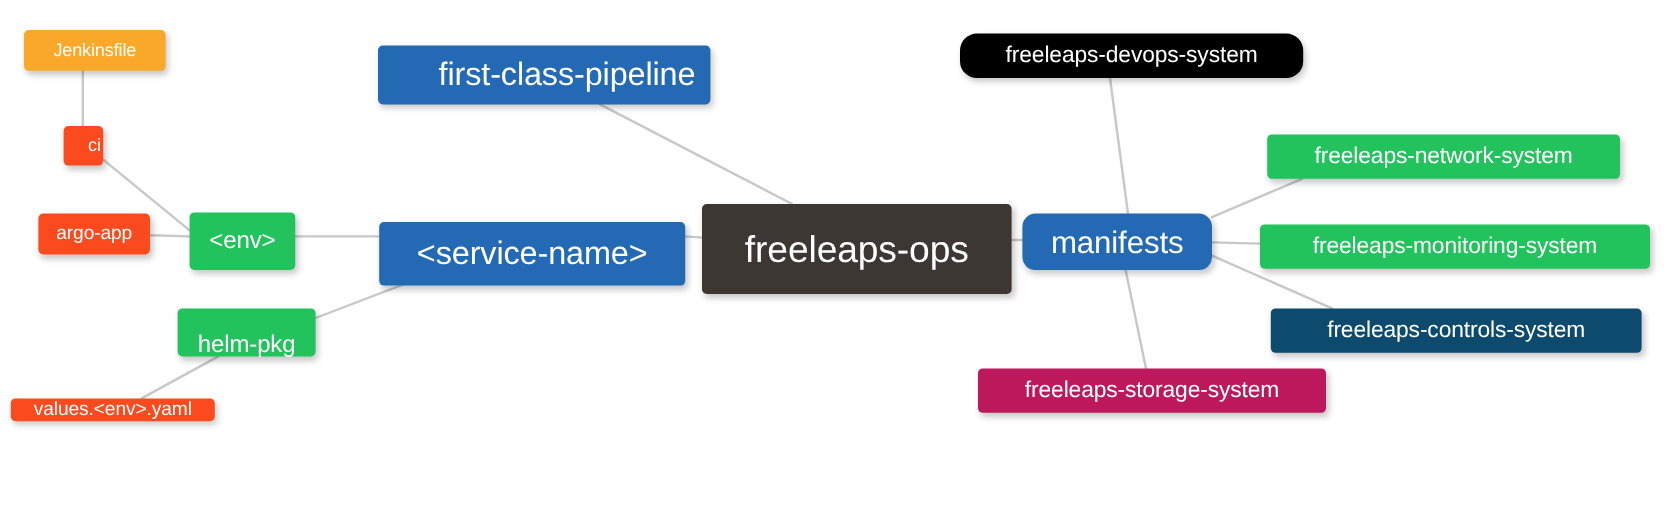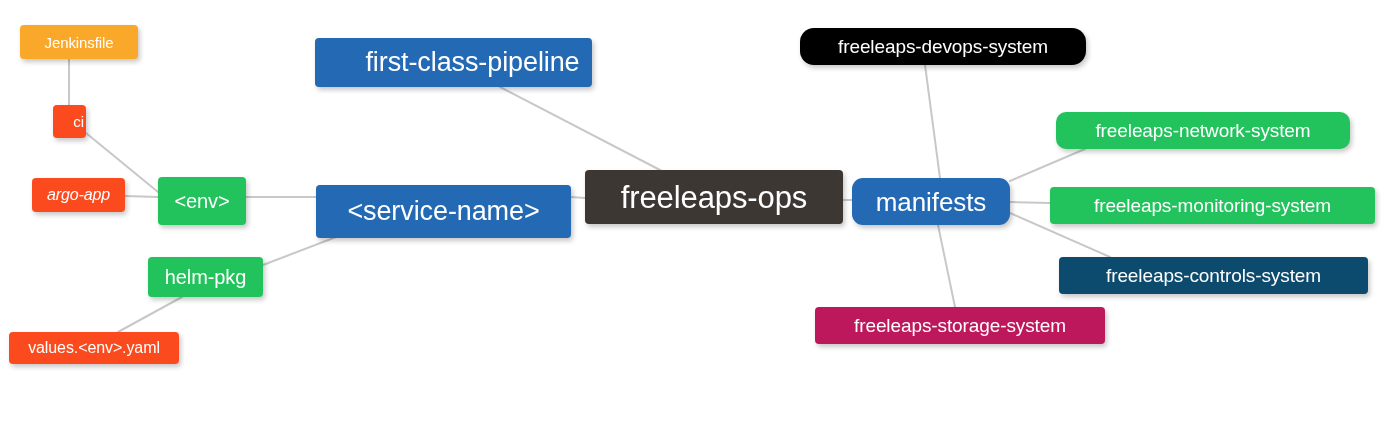--- a/index.html
+++ b/index.html
@@ -62,48 +62,48 @@
       <line x1="1010" y1="213" x2="1110" y2="257" stroke="#c8c8c8" stroke-width="2" stroke-linecap="round"></line>
       <line x1="938" y1="225" x2="955" y2="307" stroke="#c8c8c8" stroke-width="2" stroke-linecap="round"></line>
     </svg>
   <div id="nodes">
       <div class="node" style="left: 20px; top: 25px; width: 118px; height: 34px; background: rgb(250, 168, 42); font-size: 15px;">
         <span class="node-label">Jenkinsfile</span>
       </div>
       <div class="node" style="left: 53px; top: 105px; width: 33px; height: 33px; background: rgb(251, 75, 30); font-size: 15px; justify-content: flex-end;">
         <span class="node-label">ci</span>
       </div>
-      <div class="node" style="left: 32px; top: 178px; width: 93px; height: 34px; background: rgb(251, 75, 30); font-size: 16px; font-style: italic;">
+      <div class="node" style="left: 32px; top: 178px; width: 93px; height: 34px; background: rgb(251, 75, 30); font-size: 16px;">
         <span class="node-label">argo-app</span>
       </div>
       <div class="node" style="left: 158px; top: 177px; width: 88px; height: 48px; background: rgb(34, 195, 92); font-size: 20px;">
         <span class="node-label">&lt;env&gt;</span>
       </div>
-      <div class="node" style="left: 148px; top: 257px; width: 115px; height: 40px; background: rgb(34, 195, 92); font-size: 20px;">
+      <div class="node" style="left: 148px; top: 257px; width: 115px; height: 40px; background: rgb(34, 195, 92); font-size: 20px; align-items: flex-end;">
         <span class="node-label">helm-pkg</span>
       </div>
-      <div class="node" style="left: 9px; top: 332px; width: 170px; height: 32px; background: rgb(251, 75, 30); font-size: 16px;">
+      <div class="node" style="left: 9px; top: 332px; width: 170px; height: 19px; background: rgb(251, 75, 30); font-size: 16px;">
         <span class="node-label">values.&lt;env&gt;.yaml</span>
       </div>
       <div class="node" style="left: 315px; top: 38px; width: 277px; height: 49px; background: rgb(35, 105, 180); font-size: 27px; padding-left: 38px;">
         <span class="node-label">first-class-pipeline</span>
       </div>
       <div class="node" style="left: 316px; top: 185px; width: 255px; height: 53px; background: rgb(35, 105, 180); font-size: 27px;">
         <span class="node-label">&lt;service-name&gt;</span>
       </div>
-      <div class="node" style="left: 585px; top: 170px; width: 258px; height: 54px; background: rgb(60, 55, 51); font-size: 31px;">
+      <div class="node" style="left: 585px; top: 170px; width: 258px; height: 75px; background: rgb(60, 55, 51); font-size: 31px;">
         <span class="node-label">freeleaps-ops</span>
       </div>
       <div class="node" style="left: 852px; top: 178px; width: 158px; height: 47px; background: rgb(35, 105, 180); font-size: 26px; border-radius: 11px;">
         <span class="node-label">manifests</span>
       </div>
       <div class="node" style="left: 800px; top: 28px; width: 286px; height: 37px; background: #000000; font-size: 19px; border-radius: 14px;">
         <span class="node-label">freeleaps-devops-system</span>
       </div>
-      <div class="node" style="left: 1056px; top: 112px; width: 294px; height: 37px; background: rgb(34, 195, 92); font-size: 19px; border-radius: 10px;">
+      <div class="node" style="left: 1056px; top: 112px; width: 294px; height: 37px; background: rgb(34, 195, 92); font-size: 19px;">
         <span class="node-label">freeleaps-network-system</span>
       </div>
       <div class="node" style="left: 1050px; top: 187px; width: 325px; height: 37px; background: rgb(34, 195, 92); font-size: 19px;">
         <span class="node-label">freeleaps-monitoring-system</span>
       </div>
       <div class="node" style="left: 1059px; top: 257px; width: 309px; height: 37px; background: #0c4a6e; font-size: 19px;">
         <span class="node-label">freeleaps-controls-system</span>
       </div>
       <div class="node" style="left: 815px; top: 307px; width: 290px; height: 37px; background: #be185d; font-size: 19px;">
         <span class="node-label">freeleaps-storage-system</span>

